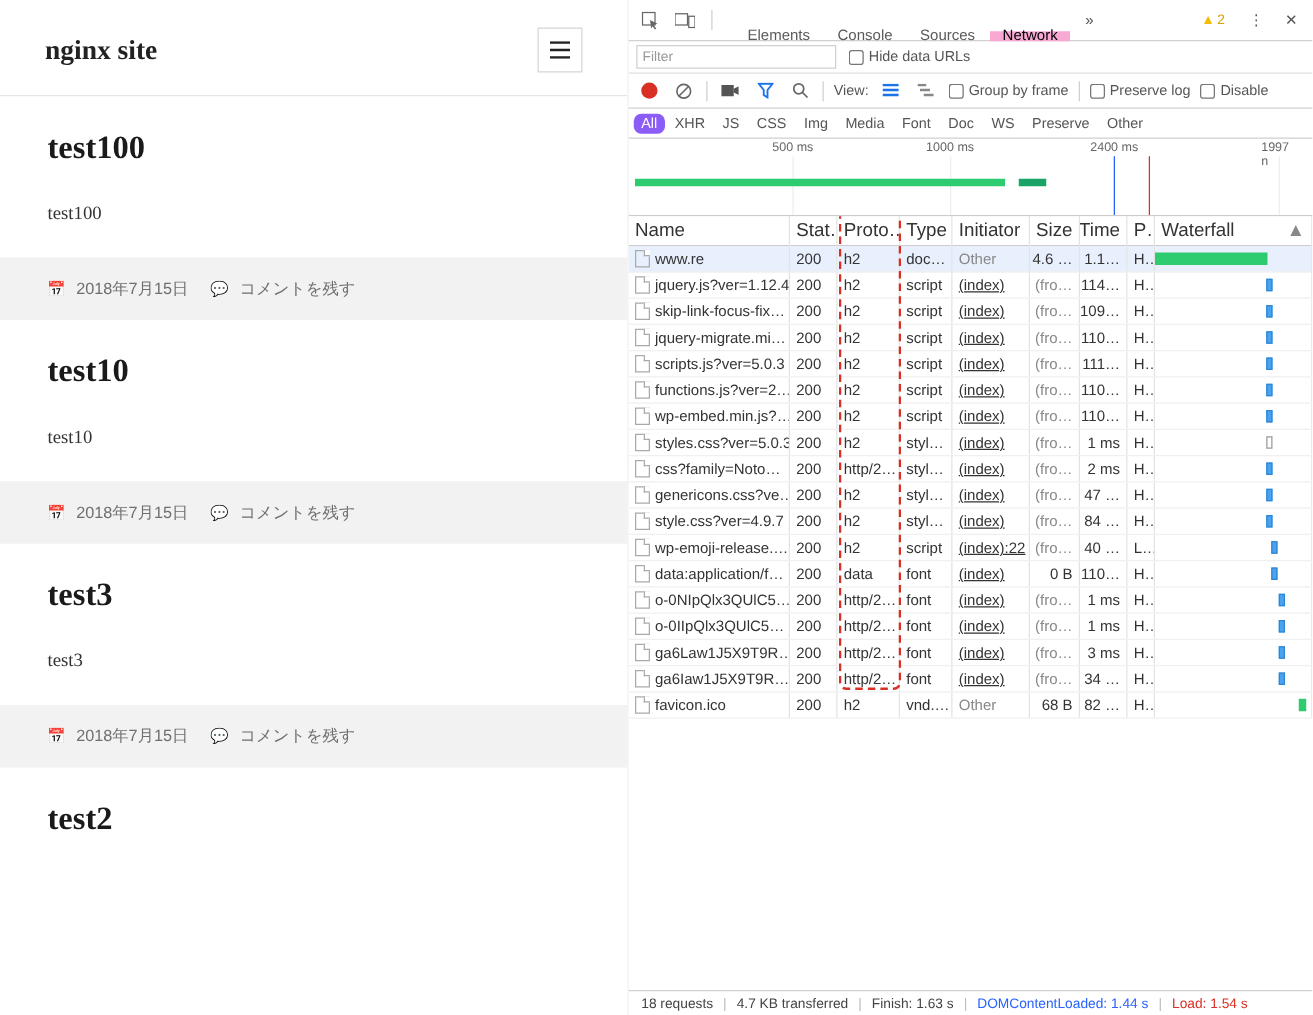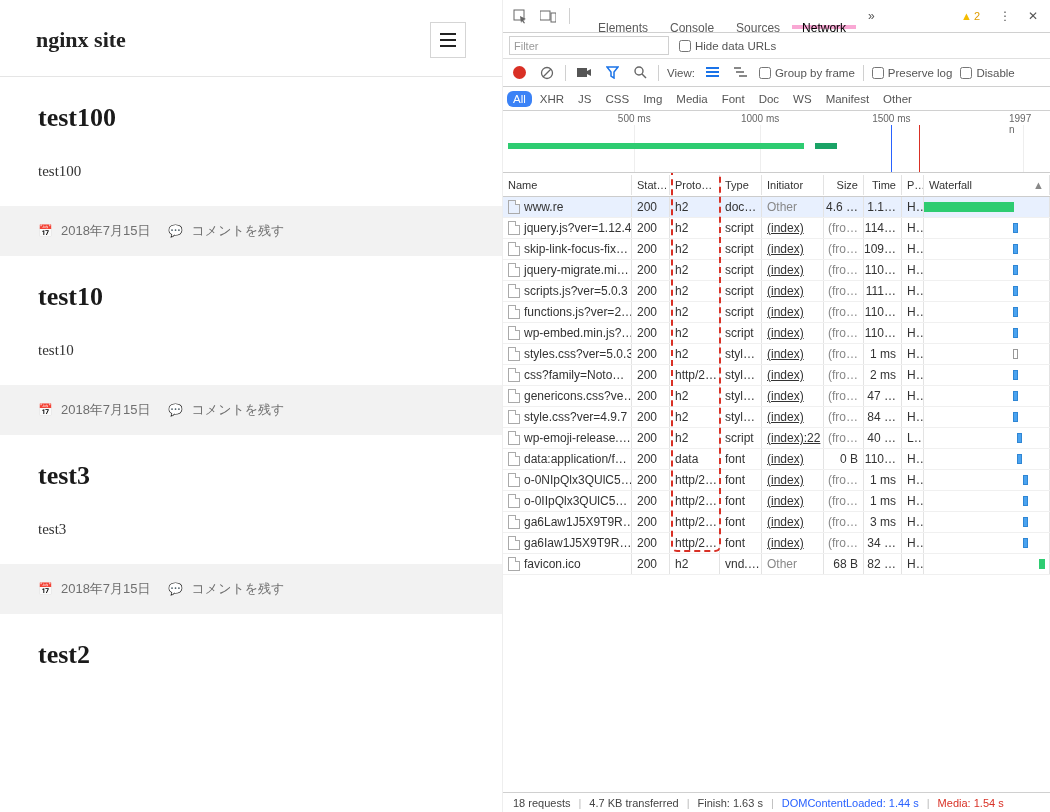--- a/index.html
+++ b/index.html
@@ -22,21 +22,21 @@
 
 
 .devtools { flex: 1; height: 100%; display: flex; flex-direction: column; font-size: 12px; color: #333; background: #fff; }
 .row { display: flex; align-items: center; }
 
 
 .dt-top { height: 26px; border-bottom: 1px solid #d0d0d0; padding: 16px 6px; gap: 6px; }
 .dt-top .icon-btn { width: 22px; height: 22px; display: flex; align-items: center; justify-content: center; color: #555; cursor: pointer; }
 .tabs { display: flex; gap: 2px; margin-left: 8px; height: 100%; }
 .tab { padding: 5px 10px 4px; color: #5a5a5a; cursor: pointer; }
-.tab.active { color: #000; border-bottom: 4px solid #f9a8d4; }
+.tab.active { color: #000; border-bottom: 8px solid #f9a8d4; }
 .warn { margin-left: auto; display: flex; align-items: center; gap: 2px; color: #e09d00; font-size: 11px; }
 .warn-tri { color: #f5bc00; }
 .top-right { display: flex; align-items: center; gap: 6px; margin-left: 8px; }
 
 
 .dt-toolbar { height: 28px; border-bottom: 1px solid #d0d0d0; padding: 0 6px; gap: 8px; }
 .dt-toolbar .sep { width: 1px; height: 16px; background: #d0d0d0; }
 .rec { width: 13px; height: 13px; border-radius: 50%; background: #d93025; }
 .ico { width: 20px; height: 20px; display: flex; align-items: center; justify-content: center; color: #555; cursor: pointer; }
 .chk { display: flex; align-items: center; gap: 4px; color: #555; font-size: 11.5px; }
@@ -44,36 +44,36 @@
 .viewlabel { color: #555; font-size: 11.5px; }
 
 
 .dt-filter { height: 26px; border-bottom: 1px solid #e0e0e0; padding: 0 6px; gap: 10px; }
 .filter-input { width: 160px; height: 19px; border: 1px solid #d0d0d0; padding: 1px 4px; font-size: 11px; color: #888; }
 .filter-input::placeholder { color: #999; }
 
 
 .dt-types { height: 24px; border-bottom: 1px solid #d0d0d0; padding: 0 4px; gap: 2px; }
 .typechip { padding: 2px 6px; font-size: 11.5px; color: #555; cursor: pointer; border-radius: 6px; }
-.typechip.active { background: #3b82f6; color: #fff; }
+.typechip.active { background: #8b5cf6; color: #fff; }
 
 
 .timeline { height: 62px; border-bottom: 1px solid #ccc; position: relative; overflow: hidden; }
 .t-labels { position: absolute; top: 2px; left: 0; right: 0; display: flex; font-size: 10px; color: #666; }
 .t-label { position: absolute; transform: translateX(-50%); }
 .t-grid { position: absolute; top: 14px; bottom: 0; left: 0; right: 0; }
 .t-gridline { position: absolute; top: 0; bottom: 0; width: 1px; background: #eee; }
 .t-bar { position: absolute; top: 32px; height: 6px; background: #2ecc71; }
 .t-bar.font { background: #1aa366; }
 .t-vblue { position: absolute; top: 14px; bottom: 0; width: 1px; background: #2962ff; }
 .t-vred { position: absolute; top: 14px; bottom: 0; width: 1px; background: #d93025; }
 
 
 .nt-wrap { flex: 1; overflow: auto; position: relative; }
-.nt-head { display: flex; height: 24px; border-bottom: 1px solid #ccc; background: #fff; position: sticky; top: 0; font-size: 11px; color: #333; align-items: center; }
+.nt-head { display: flex; height: 24px; border-bottom: 1px solid #ccc; background: #fff; position: sticky; top: 0; font-size: 15px; color: #333; align-items: center; }
 .nt-head .col, .nt-row .col { border-right: 1px solid #e3e3e3; padding: 4px 5px; overflow: hidden; white-space: nowrap; text-overflow: ellipsis; display: flex; align-items: center; }
 .nt-head .col { cursor: pointer; }
 .nt-row { display: flex; height: 21px; font-size: 12px; border-bottom: 1px solid #f0f0f0; }
 .nt-row.sel { background: #e8f0fe; }
 .col-name { width: 129px; }
 .col-stat { width: 38px; }
 .col-proto { width: 50px; }
 .col-type { width: 42px; }
 .col-init { width: 62px; }
 .col-size { width: 40px; justify-content: flex-end; }
@@ -242,29 +242,29 @@
     <div class="row dt-types" id="dt-types">
         <div class="typechip active">All</div>
         <div class="typechip">XHR</div>
         <div class="typechip">JS</div>
         <div class="typechip">CSS</div>
         <div class="typechip">Img</div>
         <div class="typechip">Media</div>
         <div class="typechip">Font</div>
         <div class="typechip">Doc</div>
         <div class="typechip">WS</div>
-        <div class="typechip">Manifest</div>
+        <div class="typechip">Preserve</div>
         <div class="typechip">Other</div>
       </div>
 
     <div class="timeline">
       <div class="t-labels">
         <span class="t-label" style="left:24%">500 ms</span>
         <span class="t-label" style="left:47%">1000 ms</span>
-        <span class="t-label" style="left:71%">1500 ms</span>
+        <span class="t-label" style="left:71%">2400 ms</span>
         <span class="t-label" style="left:95%">1997 n</span>
       </div>
       <div class="t-grid">
         <div class="t-gridline" style="left:24%"></div>
           <div class="t-gridline" style="left:47%"></div>
           <div class="t-gridline" style="left:71%"></div>
           <div class="t-gridline" style="left:95%"></div>
       </div>
       <div class="t-bar" style="left:1%;width:54%"></div>
       <div class="t-bar font" style="left:57%;width:4%"></div>
@@ -618,17 +618,17 @@
 
     <div class="row statusbar">
       <span>18 requests</span>
         <span class="sepv">|</span>
       <span>4.7 KB transferred</span>
         <span class="sepv">|</span>
       <span>Finish: 1.63 s</span>
         <span class="sepv">|</span>
       <span class="dcl"><span>DOMContentLoaded:</span> <span>1.44 s</span></span>
         <span class="sepv">|</span>
-      <span class="load"><span>Media:</span> <span>1.54 s</span></span>
+      <span class="load"><span>Load:</span> <span>1.54 s</span></span>
     </div>
 
   </div>
 </div>
 
 </body></html>

